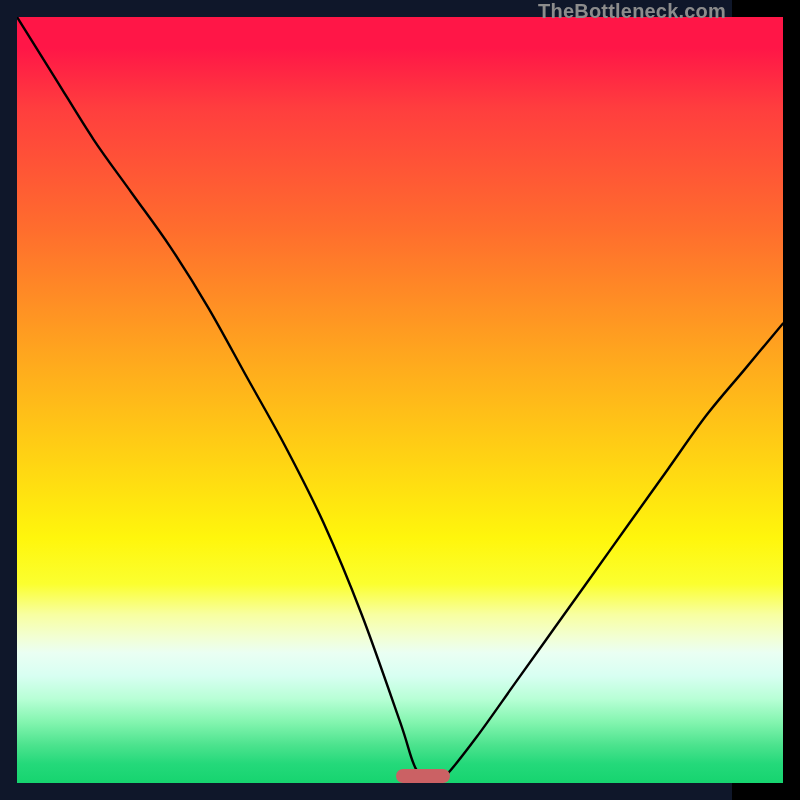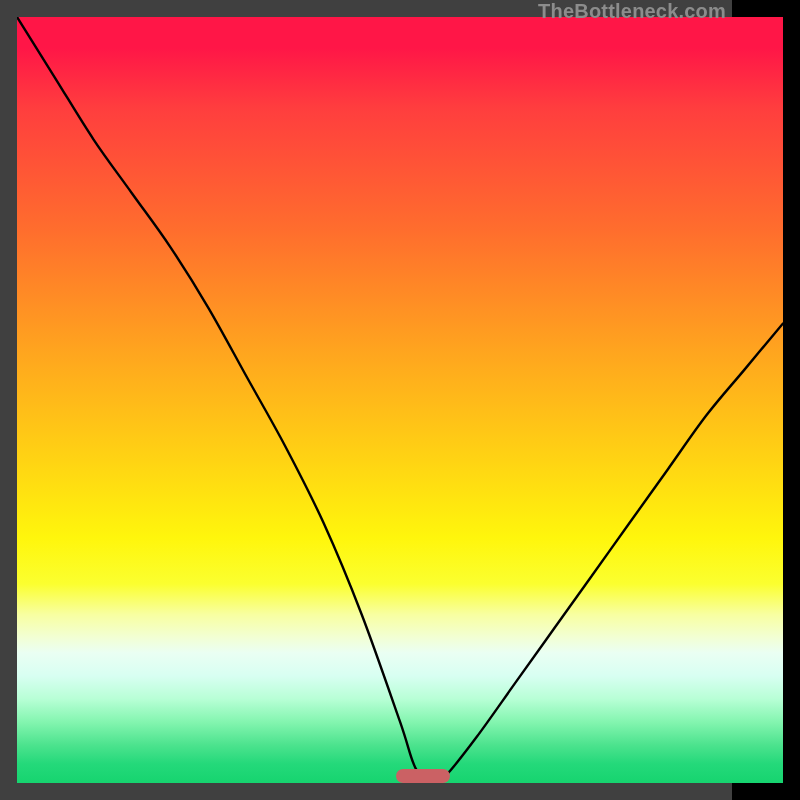--- a/index.html
+++ b/index.html
@@ -7,21 +7,21 @@
     padding: 0;
     width: 800px;
     height: 800px;
     background: #000;
     overflow: hidden;
   }
   .frame {
     position: relative;
     width: 732px;
     height: 800px;
-    background: #404040;
+    background: #0f172a;
   }
   .plot-area {
     position: absolute;
     left: 17px;
     top: 17px;
     width: 766px;
     height: 766px;
     background: linear-gradient(
       to bottom,
       #ff1647 0%,

